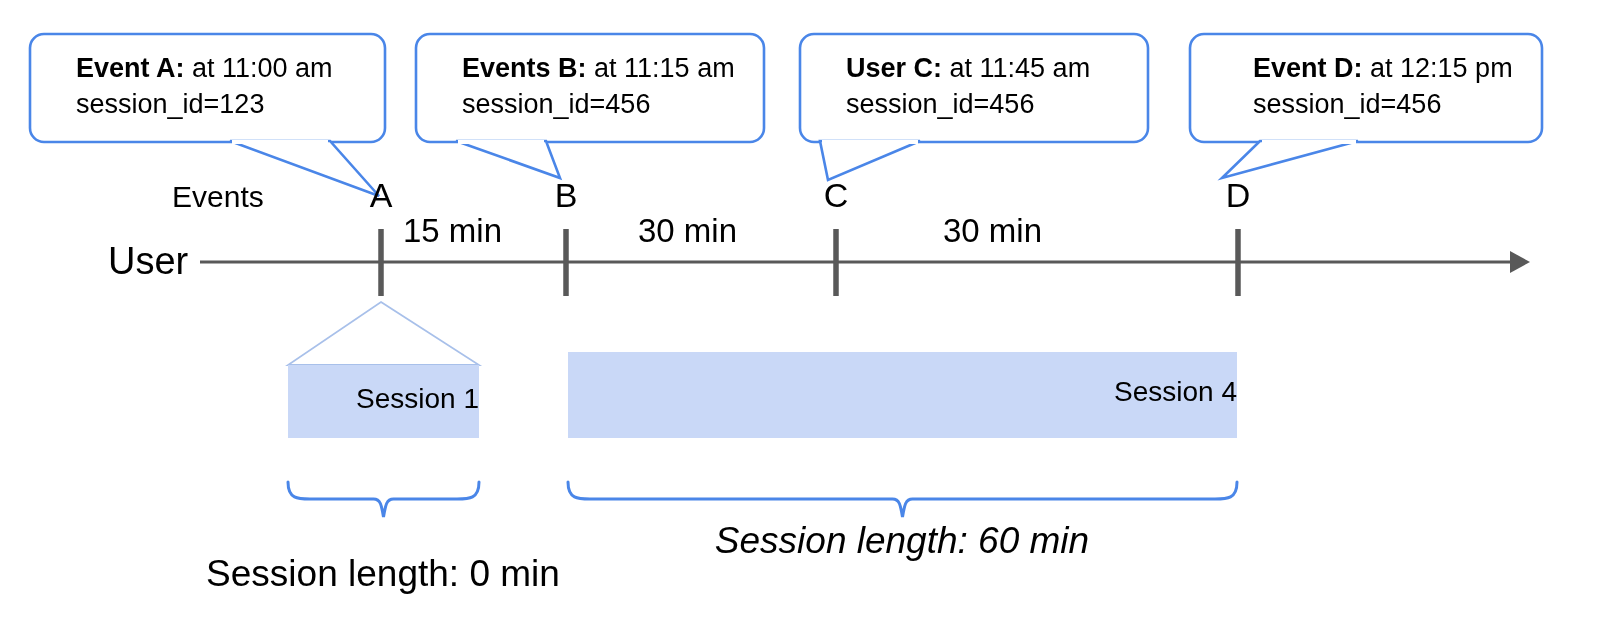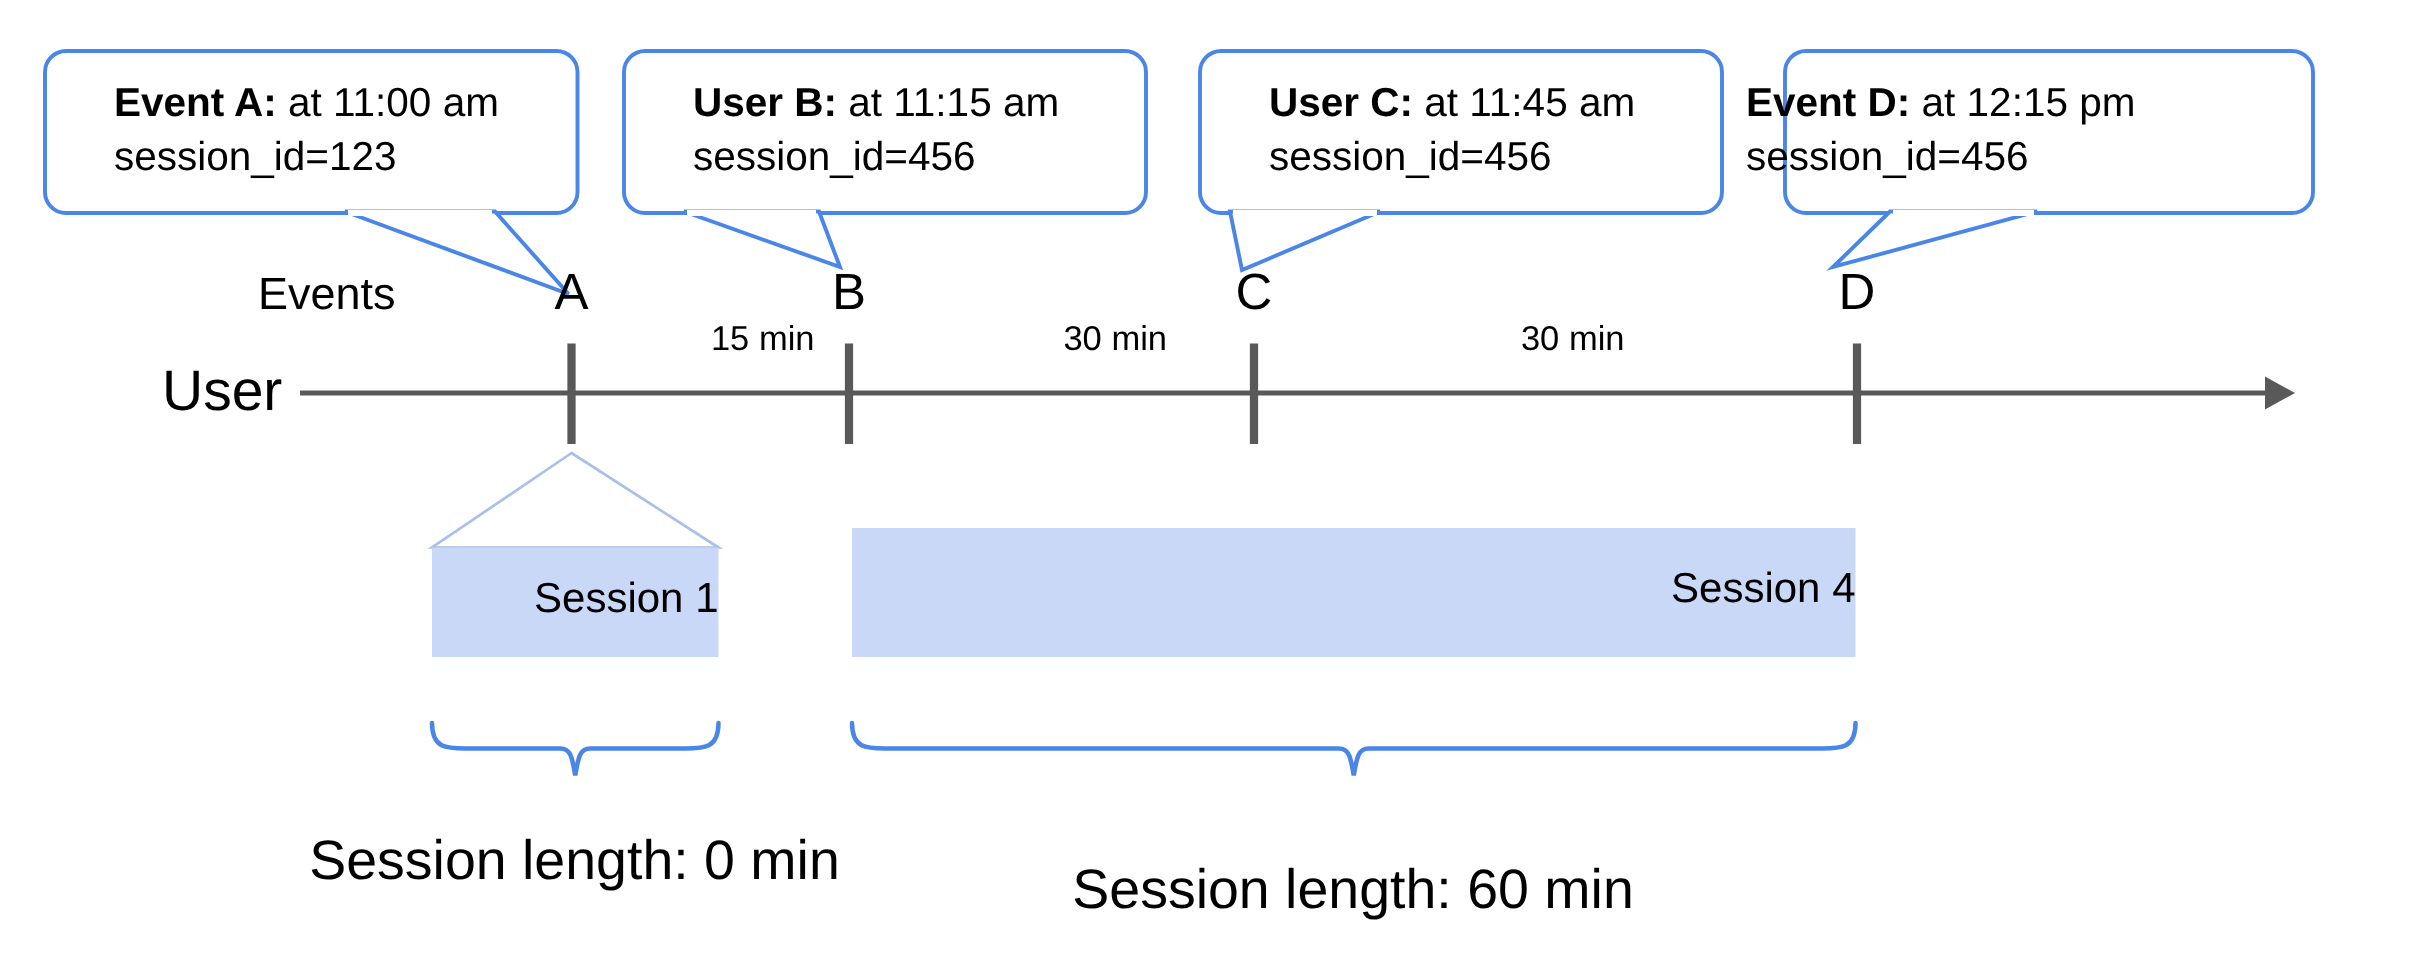--- a/index.html
+++ b/index.html
@@ -47,22 +47,22 @@
     font-size: 30px;
   }
   .lbl-user {
     font-size: 38px;
   }
   .lbl-tick {
     font-size: 34px;
     text-align: center;
   }
   .lbl-dur {
-    font-size: 23px;
-    text-align: right;
+    font-size: 33px;
+    text-align: left;
   }
   .lbl-session {
     font-size: 28px;
     text-align: right;
   }
   .lbl-slen {
     font-size: 37px;
     text-align: center;
   }
 </style>
@@ -101,22 +101,22 @@
       <div class="lbl lbl-events" style="left: 172px; top: 180px;">Events</div>
       <div class="lbl lbl-user" style="left: 108px; top: 240px; text-align: right;">User</div>
       <div class="lbl lbl-tick" style="left: 351px; top: 176px; width: 60px;">A</div>
       <div class="lbl lbl-tick" style="left: 536px; top: 176px; width: 60px;">B</div>
       <div class="lbl lbl-tick" style="left: 806px; top: 176px; width: 60px;">C</div>
       <div class="lbl lbl-tick" style="left: 1208px; top: 176px; width: 60px;">D</div>
       <div class="lbl lbl-dur" style="left: 403px; top: 212px; width: 140px;">15 min</div>
       <div class="lbl lbl-dur" style="left: 638px; top: 212px; width: 140px;">30 min</div>
       <div class="lbl lbl-dur" style="left: 943px; top: 212px; width: 140px;">30 min</div>
       <div class="callout-text" style="left: 54px; top: 50px;"><b>Event A:</b> at 11:00 am<br>session_id=123</div>
-      <div class="callout-text" style="left: 440px; top: 50px;"><b>User B:</b> at 11:15 am<br>session_id=456</div>
+      <div class="callout-text" style="left: 440px; top: 50px;"><b>Events B:</b> at 11:15 am<br>session_id=456</div>
       <div class="callout-text" style="left: 824px; top: 50px;"><b>User C:</b> at 11:45 am<br>session_id=456</div>
-      <div class="callout-text" style="left: 1142px; top: 50px;"><b>Event D:</b> at 12:15 pm<br>session_id=456</div>
+      <div class="callout-text" style="left: 1231px; top: 50px;"><b>Event D:</b> at 12:15 pm<br>session_id=456</div>
       <div class="lbl lbl-session" style="left: 288px; top: 382.5px; width: 191px;">Session 1</div>
       <div class="lbl lbl-slen" style="left: 83px; top: 553px; width: 600px;">Session length: 0 min</div>
       <div class="lbl lbl-session" style="left: 568px; top: 376px; width: 669px;">Session 4</div>
-      <div class="lbl lbl-slen" style="left: 602px; top: 572px; width: 600px;">Session length: 60 min</div>
+      <div class="lbl lbl-slen" style="left: 602px; top: 520px; width: 600px; font-style: italic;">Session length: 60 min</div>
     </div>
 
 </div>
 
 </body></html>

